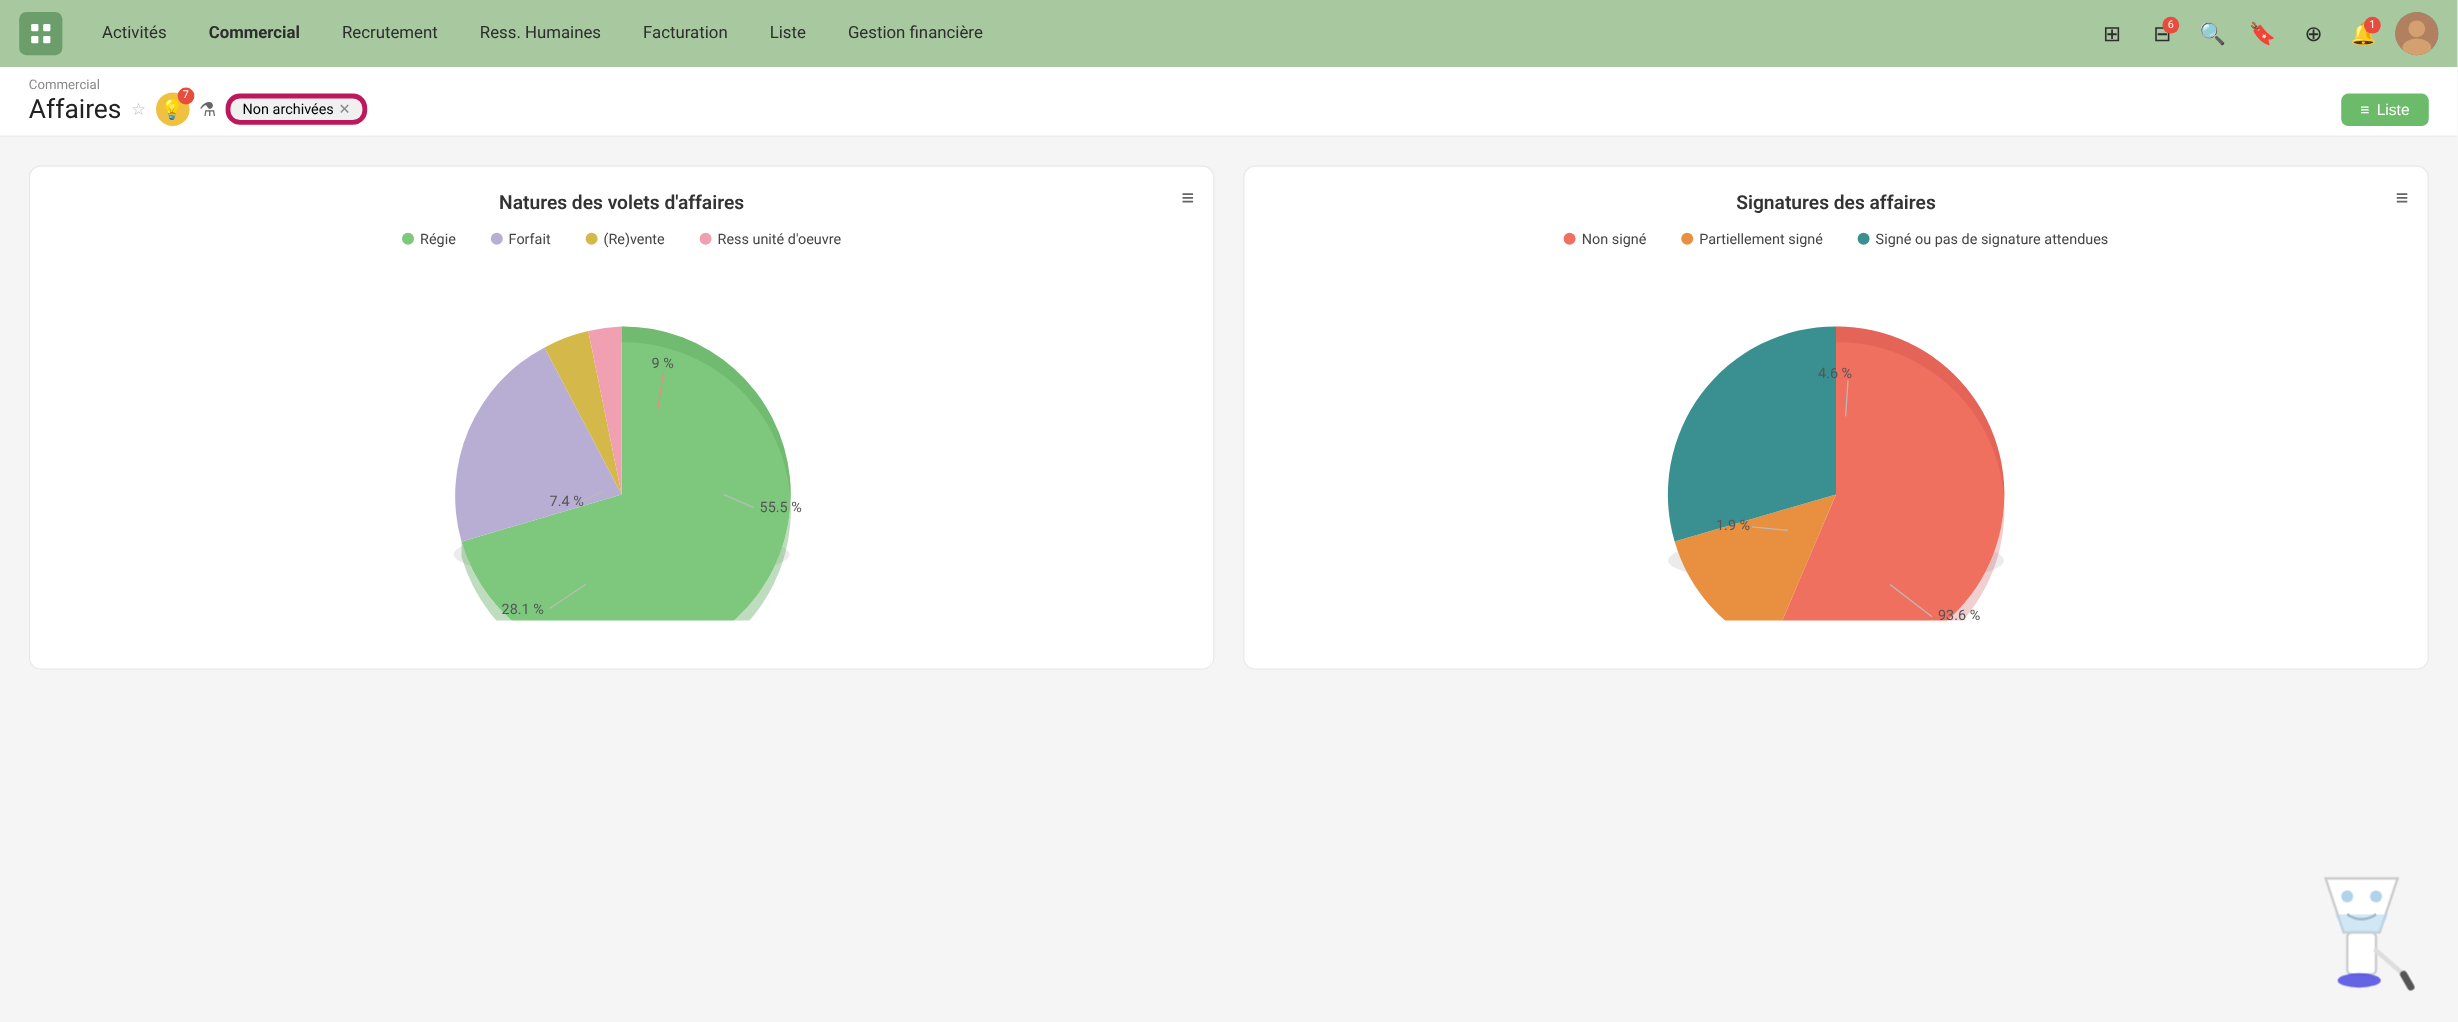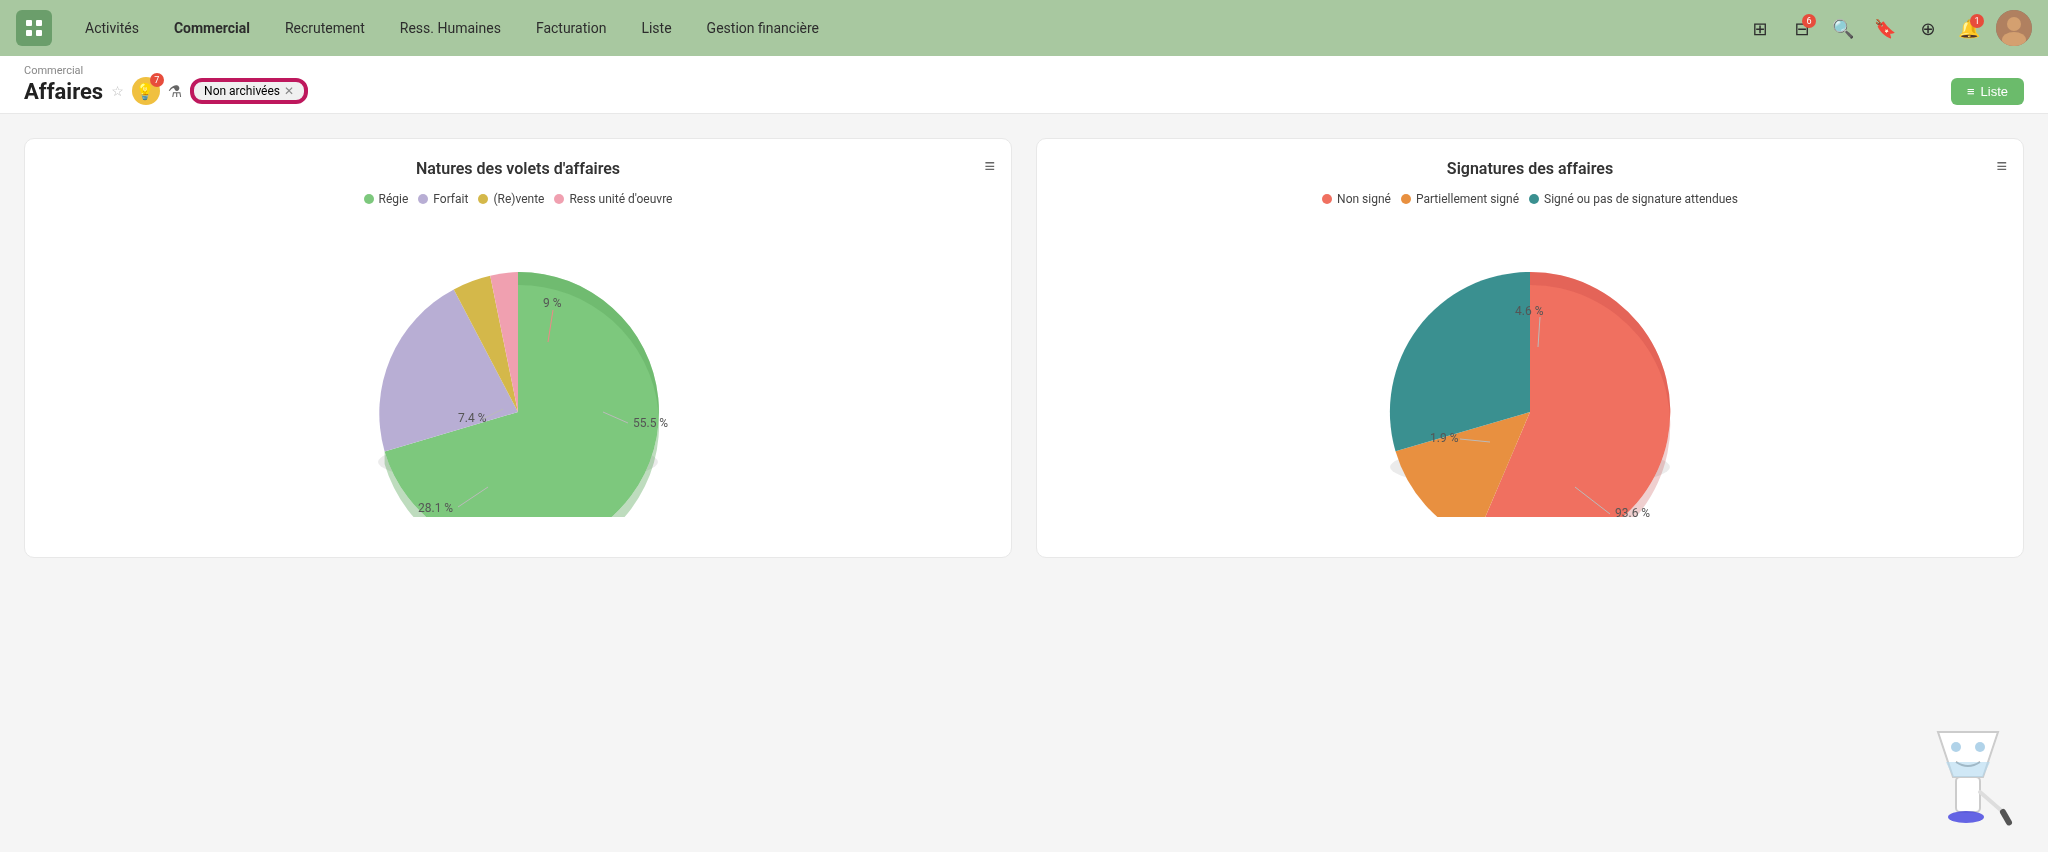--- a/index.html
+++ b/index.html
@@ -79,21 +79,21 @@
       color: #888;
     }
     .page-title-row {
       display: flex;
       align-items: center;
       gap: 8px;
       padding-bottom: 8px;
     }
     .page-title {
       font-size: 22px;
-      font-weight: 700;
+      font-weight: 400;
       color: #222;
     }
     .star-icon { font-size: 14px; color: #bbb; cursor: pointer; }
     .bulb-btn {
       background: #f0c040;
       border-radius: 50%;
       width: 28px; height: 28px;
       display: flex; align-items: center; justify-content: center;
       cursor: pointer;
       position: relative;
@@ -157,21 +157,21 @@
       text-align: center;
       font-size: 16px;
       font-weight: 600;
       color: #333;
       margin-bottom: 14px;
     }
     .chart-legend {
       display: flex;
       flex-wrap: wrap;
       justify-content: center;
-      gap: 10px;
+      gap: 29px;
       margin-bottom: 16px;
     }
     .legend-item {
       display: flex;
       align-items: center;
       gap: 5px;
       font-size: 12px;
       color: #444;
     }
     .legend-dot {

